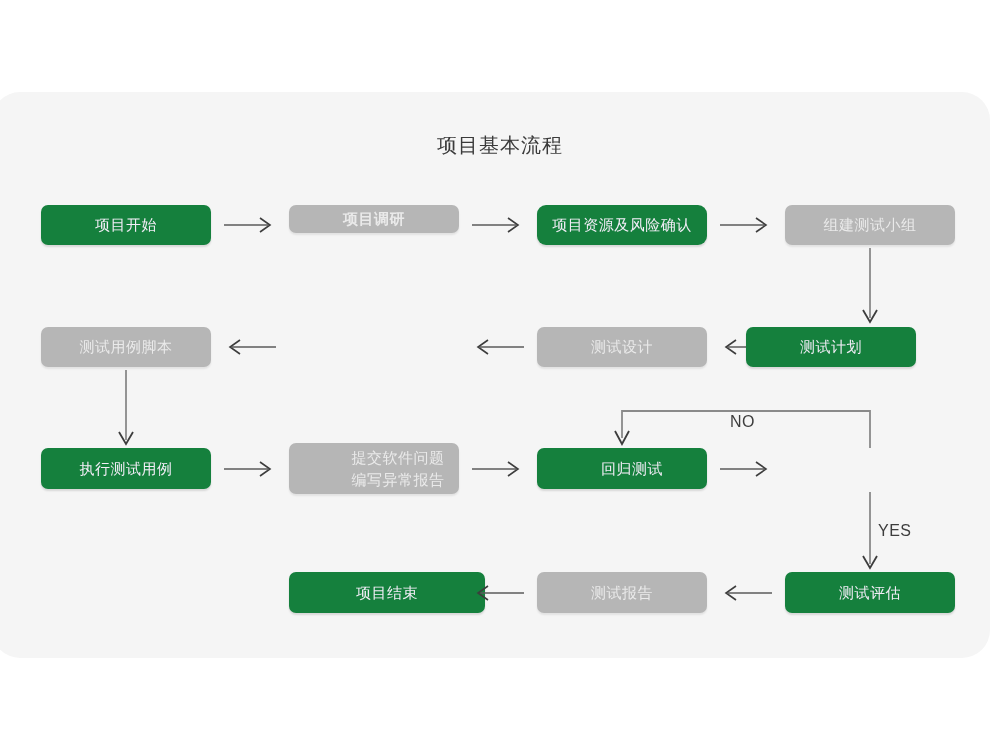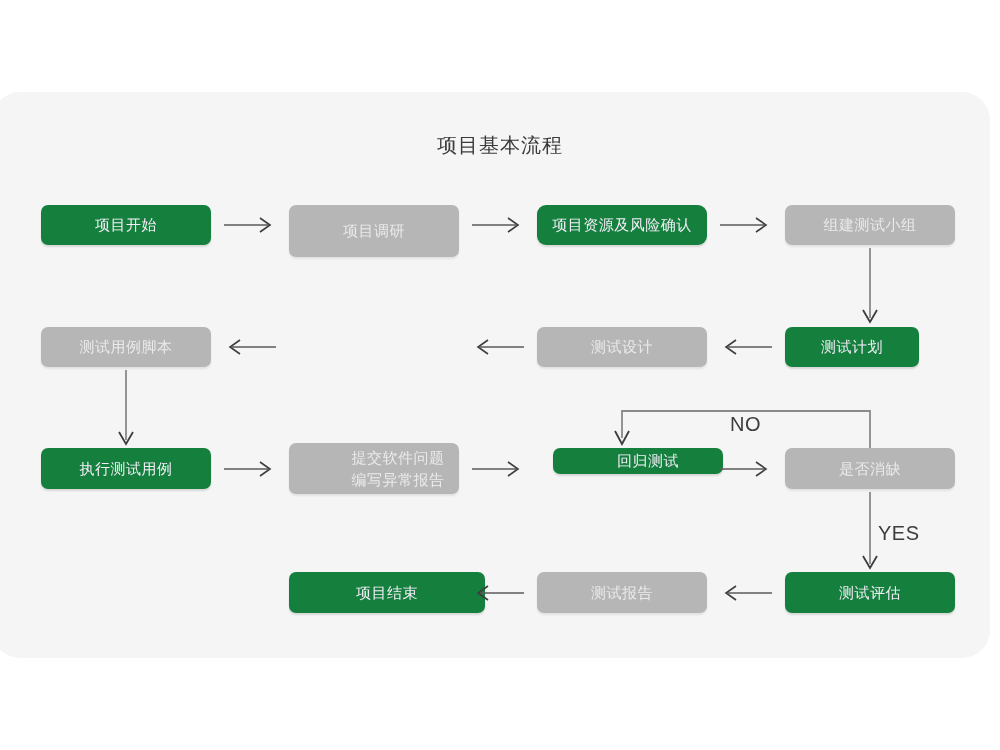--- a/index.html
+++ b/index.html
@@ -65,21 +65,21 @@
   }
 
   
   .conn {
     position: absolute;
     pointer-events: none;
   }
   .conn svg { display: block; overflow: visible; }
   .edge-label {
     position: absolute;
-    font-size: 20px;
+    font-size: 16px;
     color: #3d3d3d;
     letter-spacing: 0.5px;
   }
 </style>
 </head>
 <body>
 
 <div id="stage">
 
   <div id="panel"></div>
@@ -88,21 +88,21 @@
 
   <div class="node purple" style="left:41px; top:205px; width:170px; height:40px;">项目开始</div>
 
   <div class="conn" style="left:222px; top:214px; width:56px; height:22px;">
     <svg width="56" height="22" viewBox="0 0 56 22">
       <line x1="2" y1="11" x2="46" y2="11" stroke="#5a5a5a" stroke-width="1.6"></line>
       <polyline points="38,4 48,11 38,18" fill="none" stroke="#3d3d3d" stroke-width="1.6"></polyline>
     </svg>
   </div>
 
-  <div class="node gray" style="left:289px; top:205px; width:170px; height:52px;">项目调研</div>
+  <div class="node gray" style="left:289px; top:205px; width:170px; height:28px;font-weight:bold;">项目调研</div>
 
   <div class="conn" style="left:470px; top:214px; width:56px; height:22px;">
     <svg width="56" height="22" viewBox="0 0 56 22">
       <line x1="2" y1="11" x2="46" y2="11" stroke="#5a5a5a" stroke-width="1.6"></line>
       <polyline points="38,4 48,11 38,18" fill="none" stroke="#3d3d3d" stroke-width="1.6"></polyline>
     </svg>
   </div>
 
   <div class="node purple" style="left:537px; top:205px; width:170px; height:40px;border-radius:9px;">项目资源及风险确认</div>
 
@@ -141,21 +141,21 @@
 
   <div class="node gray" style="left:537px; top:327px; width:170px; height:40px;">测试设计</div>
 
   <div class="conn" style="left:718px; top:336px; width:56px; height:22px;">
     <svg width="56" height="22" viewBox="0 0 56 22">
       <line x1="10" y1="11" x2="54" y2="11" stroke="#5a5a5a" stroke-width="1.6"></line>
       <polyline points="18,4 8,11 18,18" fill="none" stroke="#3d3d3d" stroke-width="1.6"></polyline>
     </svg>
   </div>
 
-  <div class="node purple" style="left:785px; top:327px; width:134px; height:40px;">测试计划</div>
+  <div class="node purple" style="left:746px; top:327px; width:170px; height:40px;">测试计划</div>
 
   <div class="conn" style="left:112px; top:370px; width:28px; height:78px;">
     <svg width="28" height="78" viewBox="0 0 28 78">
       <line x1="14" y1="0" x2="14" y2="70" stroke="#8a8a8a" stroke-width="1.8"></line>
       <polyline points="7,62 14,74 21,62" fill="none" stroke="#3d3d3d" stroke-width="1.8"></polyline>
     </svg>
   </div>
 
   <div class="conn" style="left:610px; top:408px; width:270px; height:42px;">
     <svg width="270" height="42" viewBox="0 0 270 42">
@@ -177,30 +177,29 @@
   <div class="node gray" style="left:289px; top:443px; width:170px; height:51px; line-height:22px;padding-left:48px;">提交软件问题
 编写异常报告</div>
 
   <div class="conn" style="left:470px; top:458px; width:56px; height:22px;">
     <svg width="56" height="22" viewBox="0 0 56 22">
       <line x1="2" y1="11" x2="46" y2="11" stroke="#5a5a5a" stroke-width="1.6"></line>
       <polyline points="38,4 48,11 38,18" fill="none" stroke="#3d3d3d" stroke-width="1.6"></polyline>
     </svg>
   </div>
 
-  <div class="node purple" style="left:553px; top:448px; width:170px; height:26px;padding-left:20px;">回归测试</div>
+  <div class="node purple" style="left:537px; top:448px; width:170px; height:41px;padding-left:20px;">回归测试</div>
 
   <div class="conn" style="left:718px; top:458px; width:56px; height:22px;">
     <svg width="56" height="22" viewBox="0 0 56 22">
       <line x1="2" y1="11" x2="46" y2="11" stroke="#5a5a5a" stroke-width="1.6"></line>
       <polyline points="38,4 48,11 38,18" fill="none" stroke="#3d3d3d" stroke-width="1.6"></polyline>
     </svg>
   </div>
 
-  <div class="node gray" style="left:785px; top:448px; width:170px; height:41px;">是否消缺</div>
 
   <div class="conn" style="left:856px; top:492px; width:28px; height:80px;">
     <svg width="28" height="80" viewBox="0 0 28 80">
       <line x1="14" y1="0" x2="14" y2="72" stroke="#8a8a8a" stroke-width="1.8"></line>
       <polyline points="7,64 14,76 21,64" fill="none" stroke="#3d3d3d" stroke-width="1.8"></polyline>
     </svg>
   </div>
   <div class="edge-label" style="left:878px; top:522px;text-align:right;">YES</div>
 
   <div class="node purple" style="left:289px; top:572px; width:196px; height:41px;">项目结束</div>

